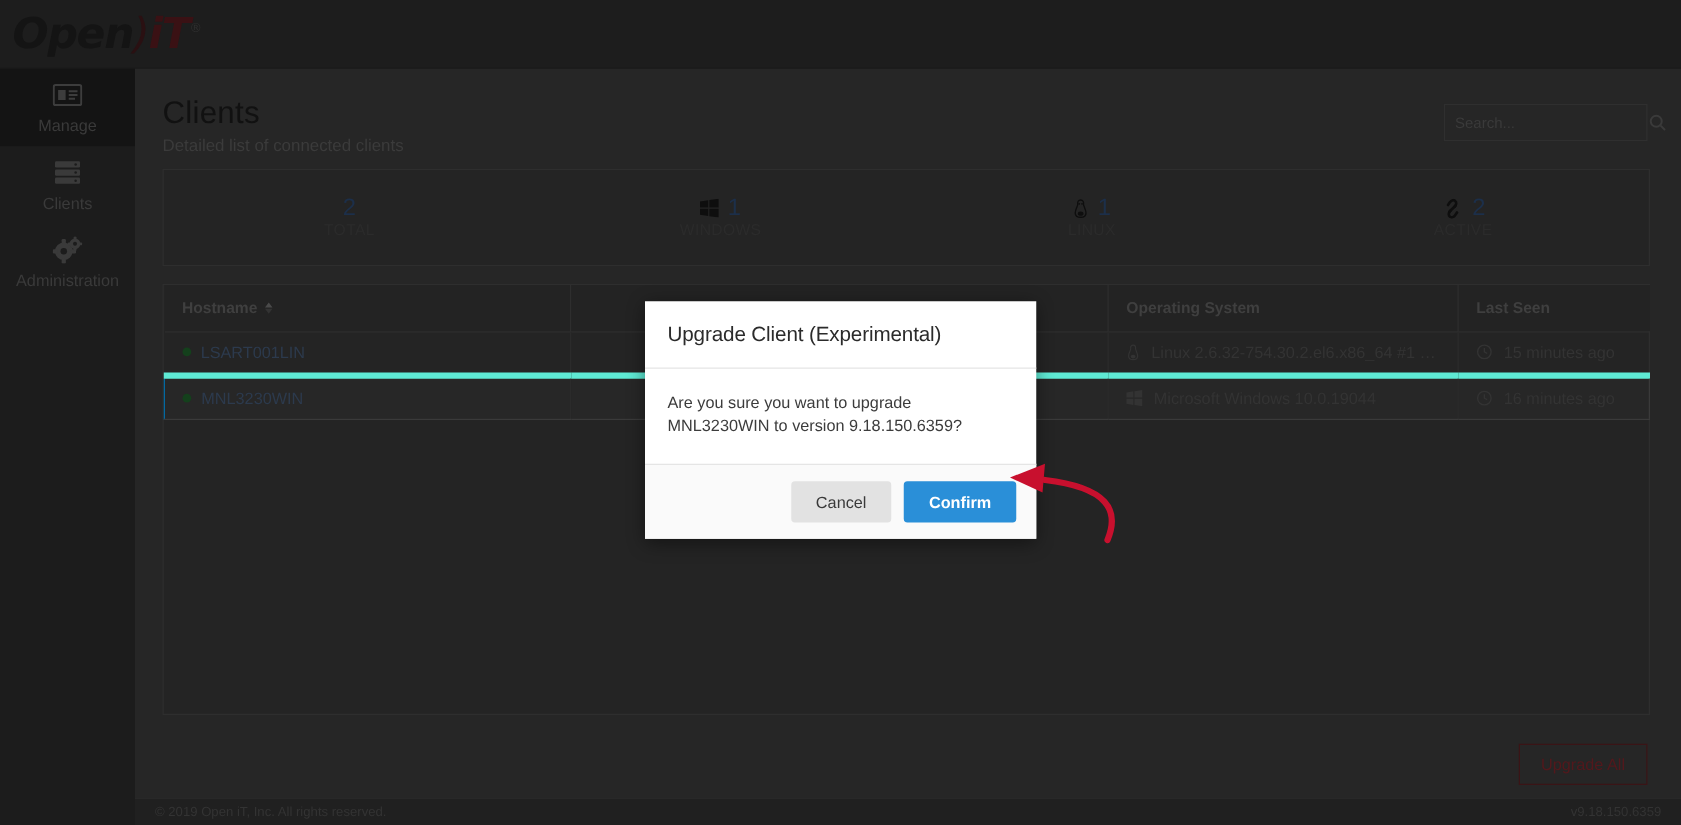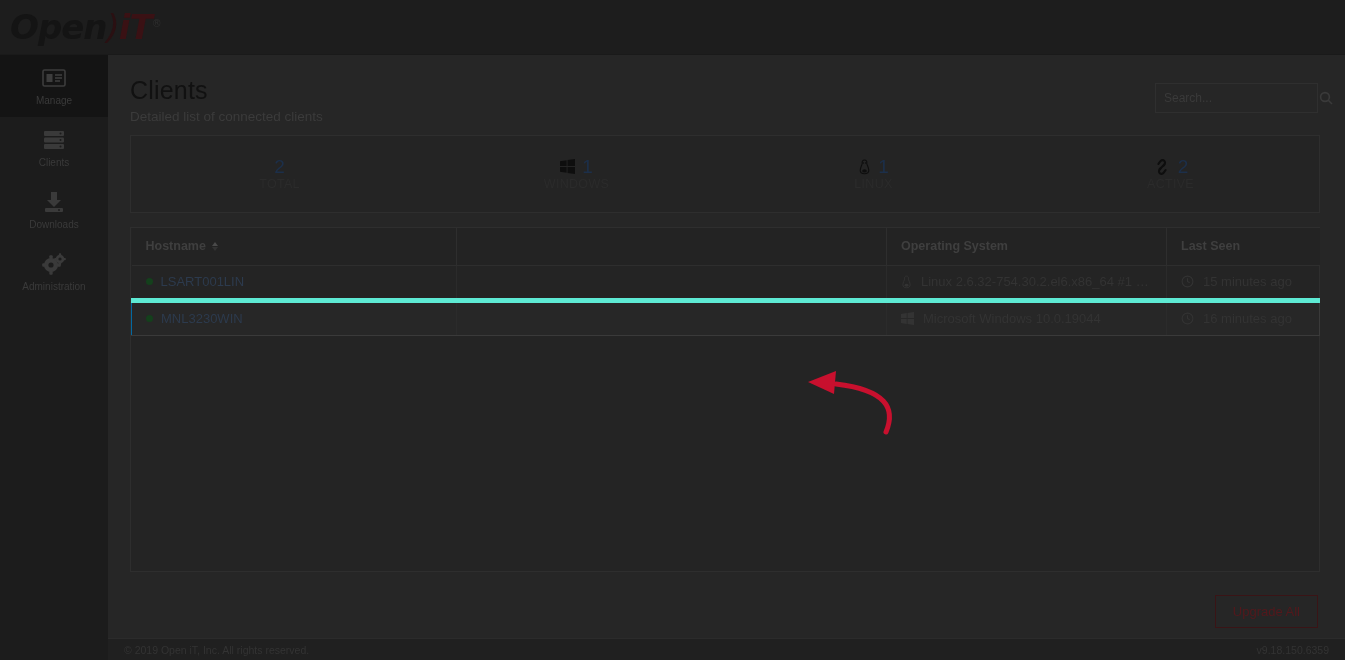--- a/index.html
+++ b/index.html
@@ -59,21 +59,21 @@
     width: 108px; height: 605px;
     background: #1c1c1c;
   }
   .nav-item {
     height: 62px;
     display: flex; flex-direction: column;
     align-items: center; justify-content: center;
     gap: 5px;
     cursor: pointer;
     color: #3a3a3a;
-    font-size: 10px;
+    font-size: 13px;
   }
   .nav-item.active { background: #141414; }
   .nav-icon { width: 26px; height: 24px; display: flex; align-items: center; justify-content: center; }
   .nav-icon svg { display: block; }
 
   
   .main {
     position: absolute; top: 55px; left: 108px;
     width: 1237px; height: 605px;
     background: #262626;
@@ -292,31 +292,20 @@
           <rect x="1" y="7.5" width="20" height="5" rx="1" fill="#3a3a3a"></rect>
           <rect x="1" y="14" width="20" height="5" rx="1" fill="#3a3a3a"></rect>
           <circle cx="17.5" cy="3.5" r="1" fill="#1c1c1c"></circle>
           <circle cx="17.5" cy="10" r="1" fill="#1c1c1c"></circle>
           <circle cx="17.5" cy="16.5" r="1" fill="#1c1c1c"></circle>
         </svg>
       </span>
       <span>Clients</span>
     </div>
 
-    <div class="nav-item">
-      <span class="nav-icon">
-        <svg width="22" height="21" viewBox="0 0 22 21">
-          <rect x="8" y="0" width="6" height="9" fill="#3a3a3a"></rect>
-          <polygon points="4,8 18,8 11,15" fill="#3a3a3a"></polygon>
-          <rect x="2" y="16" width="18" height="4" rx="1" fill="#3a3a3a"></rect>
-          <circle cx="16" cy="18" r="1" fill="#1c1c1c"></circle>
-        </svg>
-      </span>
-      <span>Downloads</span>
-    </div>
 
     <div class="nav-item">
       <span class="nav-icon">
         <svg width="24" height="22" viewBox="0 0 24 22">
           <g fill="#3a3a3a">
             <circle cx="9" cy="12" r="7"></circle>
             <rect x="7.3" y="2.2" width="3.4" height="4" rx="1"></rect>
             <rect x="7.3" y="17.8" width="3.4" height="4" rx="1"></rect>
             <rect x="0.2" y="10.3" width="4" height="3.4" rx="1"></rect>
             <rect x="14.8" y="10.3" width="4" height="3.4" rx="1"></rect>
@@ -503,20 +492,30 @@
     </div>
 
     <button class="upgrade-all">Upgrade All</button>
 
     <div class="footer-bar">
       <span>© 2019 Open iT, Inc. All rights reserved.</span>
       <span>v9.18.150.6359</span>
     </div>
   </div>
 
+  <div class="modal">
+    <div class="modal-header">
+      <div class="modal-title">Upgrade Client (Experimental)</div>
+    </div>
+    <div class="modal-body">Are you sure you want to upgrade MNL3230WIN to version 9.18.150.6359?</div>
+    <div class="modal-footer">
+      <button class="btn btn-cancel">Cancel</button>
+      <button class="btn btn-confirm">Confirm</button>
+    </div>
+  </div>
 
   <div class="annot-arrow">
     <svg width="130" height="80" viewBox="0 0 130 80">
       <path d="M108 72 C118 48 108 30 58 24" fill="none" stroke="#c8102e" stroke-width="5" stroke-linecap="round"></path>
       <polygon points="30,22 58,11 56,34" fill="#c8102e"></polygon>
     </svg>
   </div>
 
 </div>
 

